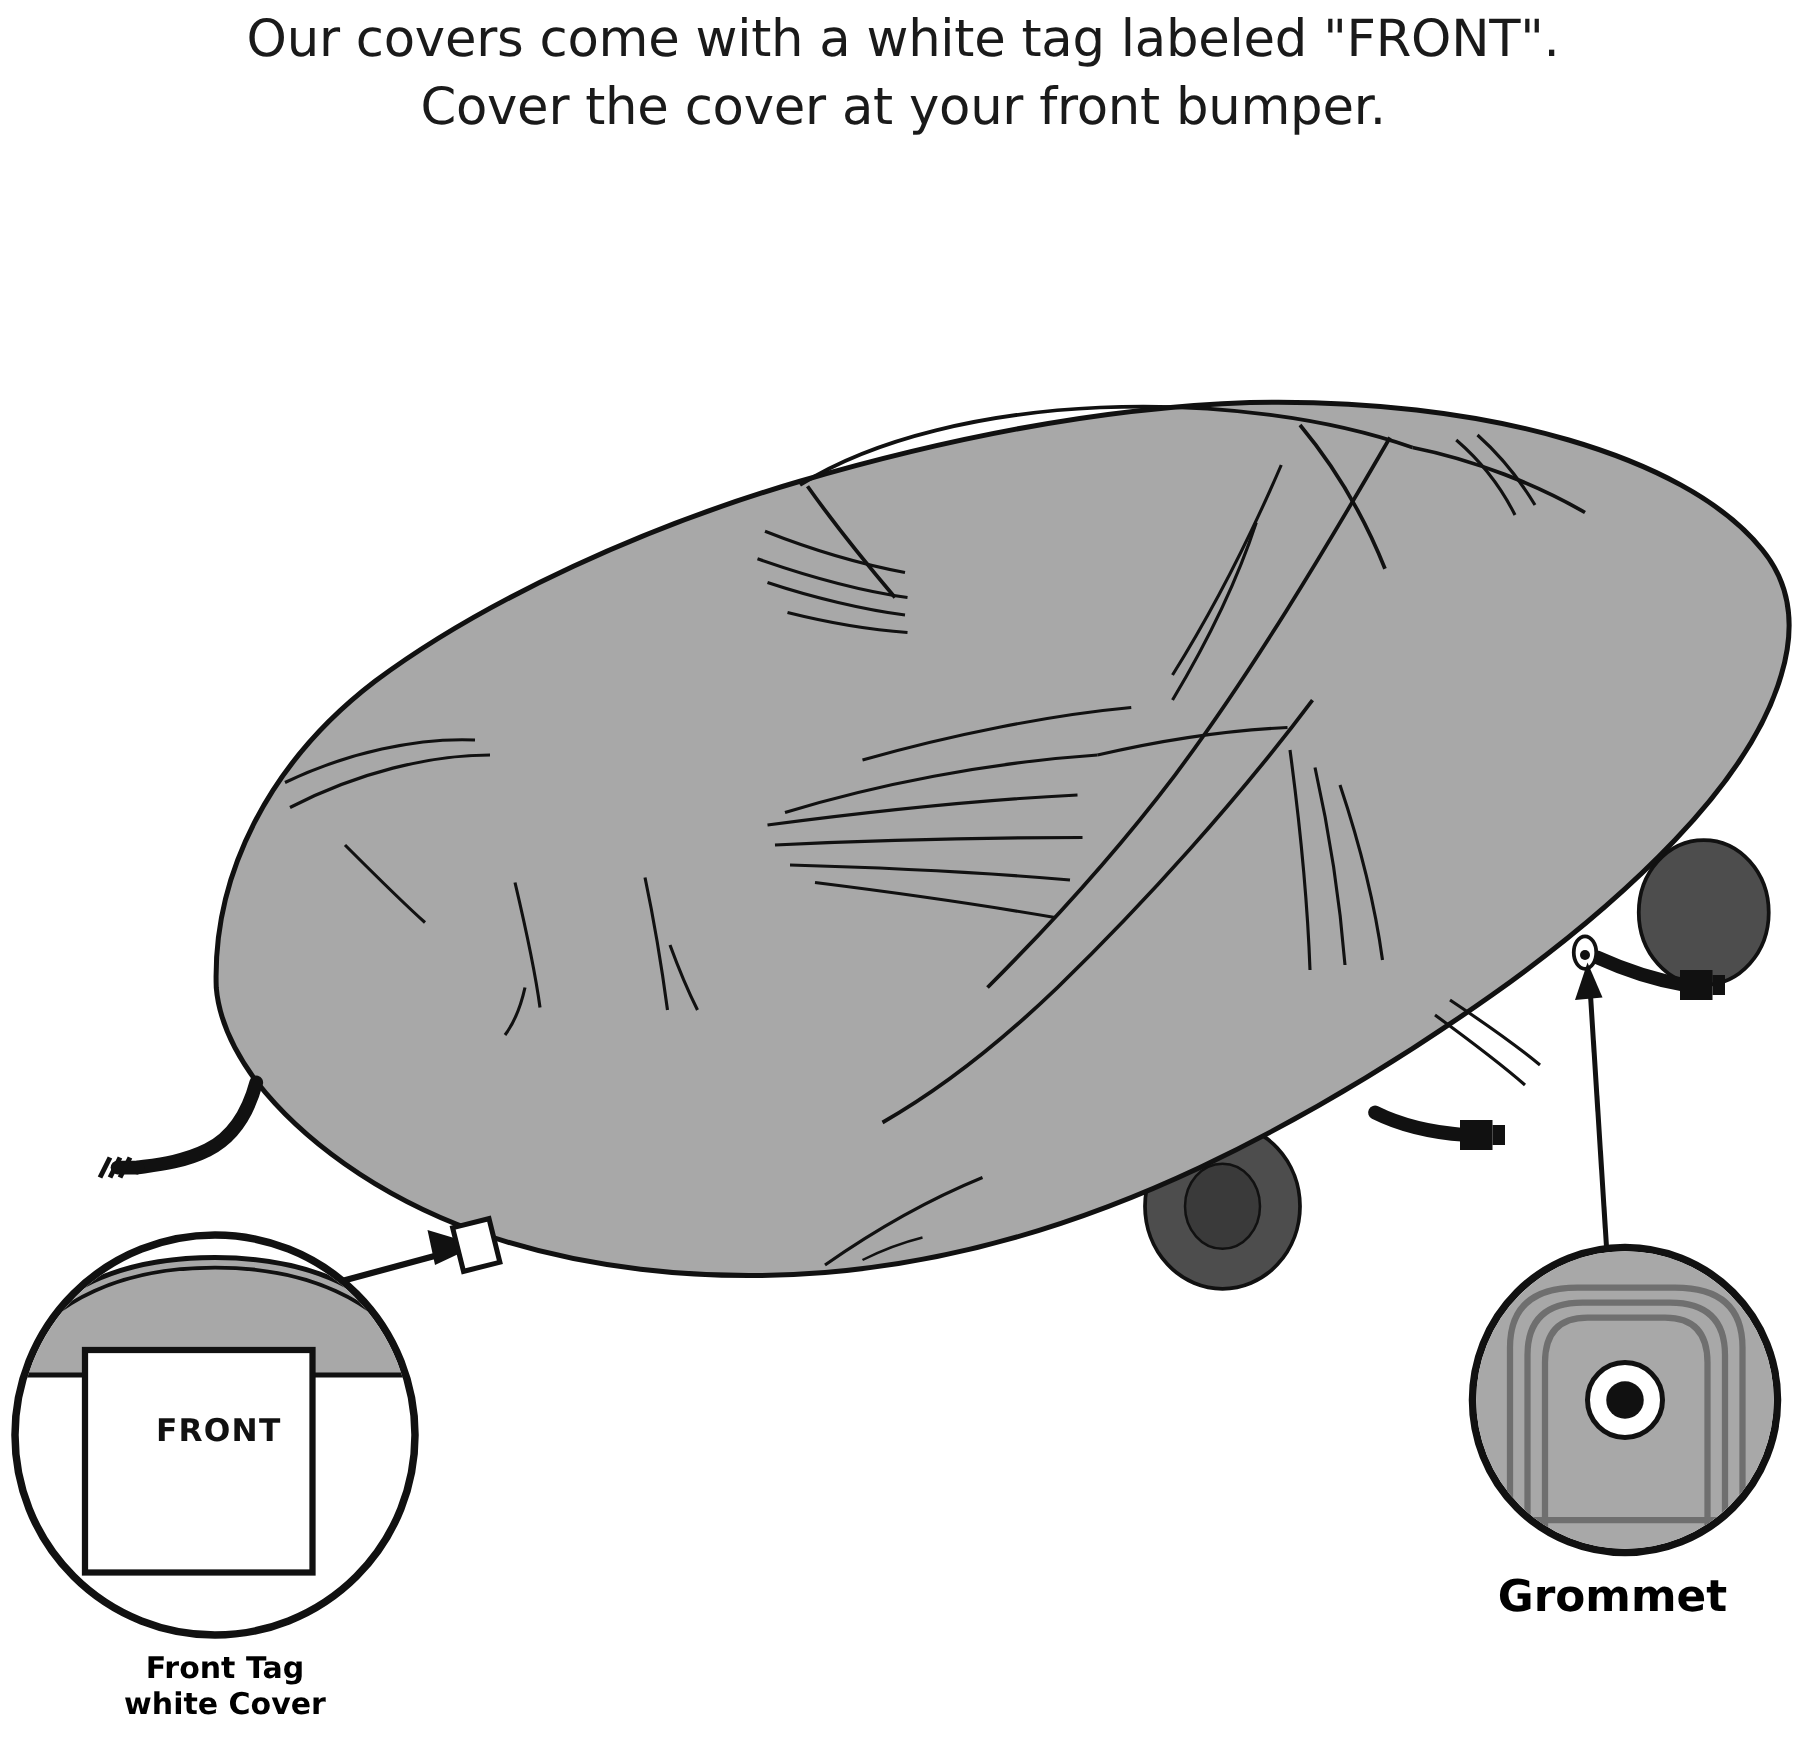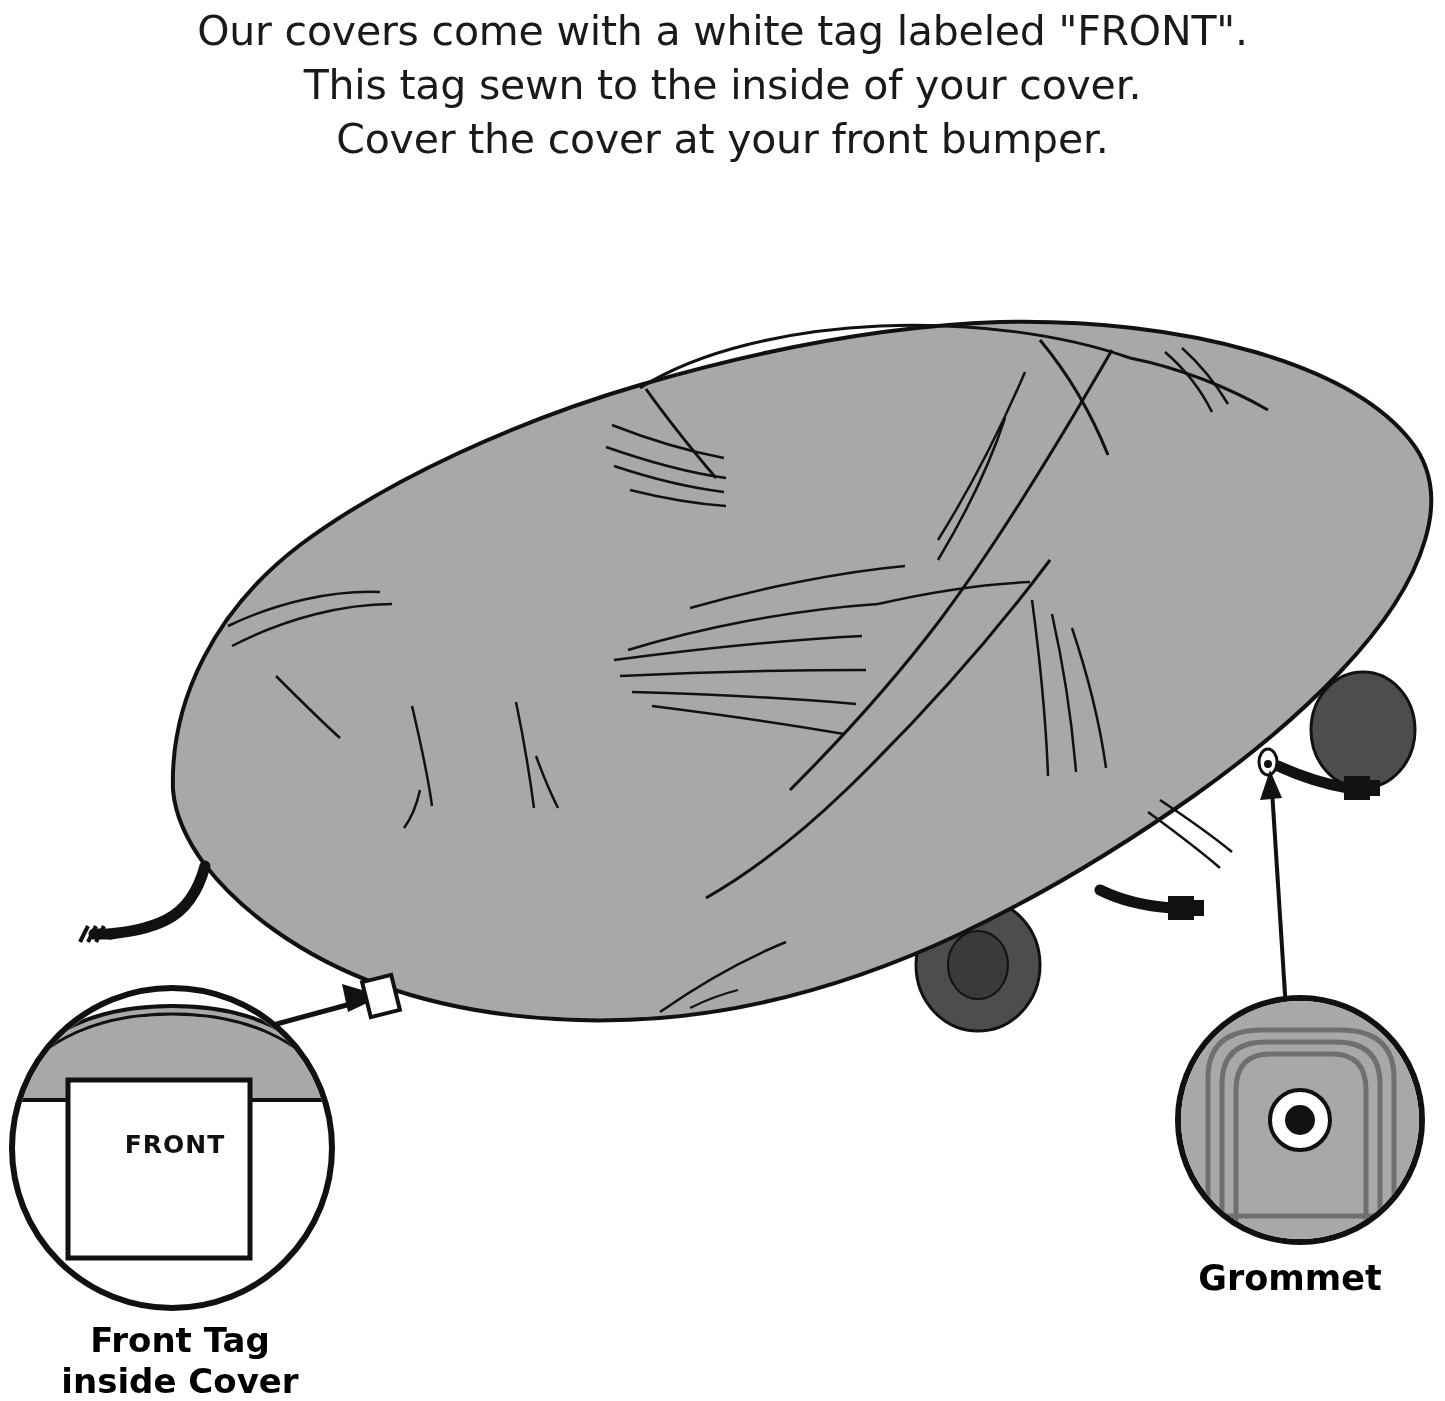--- a/index.html
+++ b/index.html
@@ -49,21 +49,21 @@
   #grommet-label {
     left: 1125px;
     top: 1258px;
     width: 330px;
     font-size: 35px;
   }
   #front-tag-label {
     left: 0px;
     top: 1320px;
     width: 360px;
-    font-size: 34px;
+    font-size: 24px;
     line-height: 1.2;
   }
   #front-tag-text {
     position: absolute;
     left: 85px;
     top: 1130px;
     width: 180px;
     text-align: center;
     font-family: "DejaVu Sans", sans-serif;
     font-weight: bold;
@@ -72,21 +72,20 @@
     color: #111;
   }
 </style>
 </head>
 <body>
 
 <div id="stage">
 
   <div class="headline">
     <div>Our covers come with a white tag labeled "FRONT".</div>
-    <div>This tag sewn to the inside of your cover.</div>
     <div>Cover the cover at your front bumper.</div>
   </div>
 
   <svg class="art" width="1445" height="1401" viewBox="0 0 1445 1401">
 
     <g>
       <ellipse cx="1363" cy="730" rx="52" ry="58" fill="#4d4d4d" stroke="#111" stroke-width="3"></ellipse>
     </g>
 
     <g>
@@ -219,16 +218,16 @@
       </g>
     </g>
   </svg>
 
   <div id="front-tag-text">FRONT</div>
 
   <div class="label" id="grommet-label">Grommet</div>
 
   <div class="label" id="front-tag-label">
     <div>Front Tag</div>
-    <div>inside Cover</div>
+    <div>white Cover</div>
   </div>
 
 </div>
 
 </body></html>

